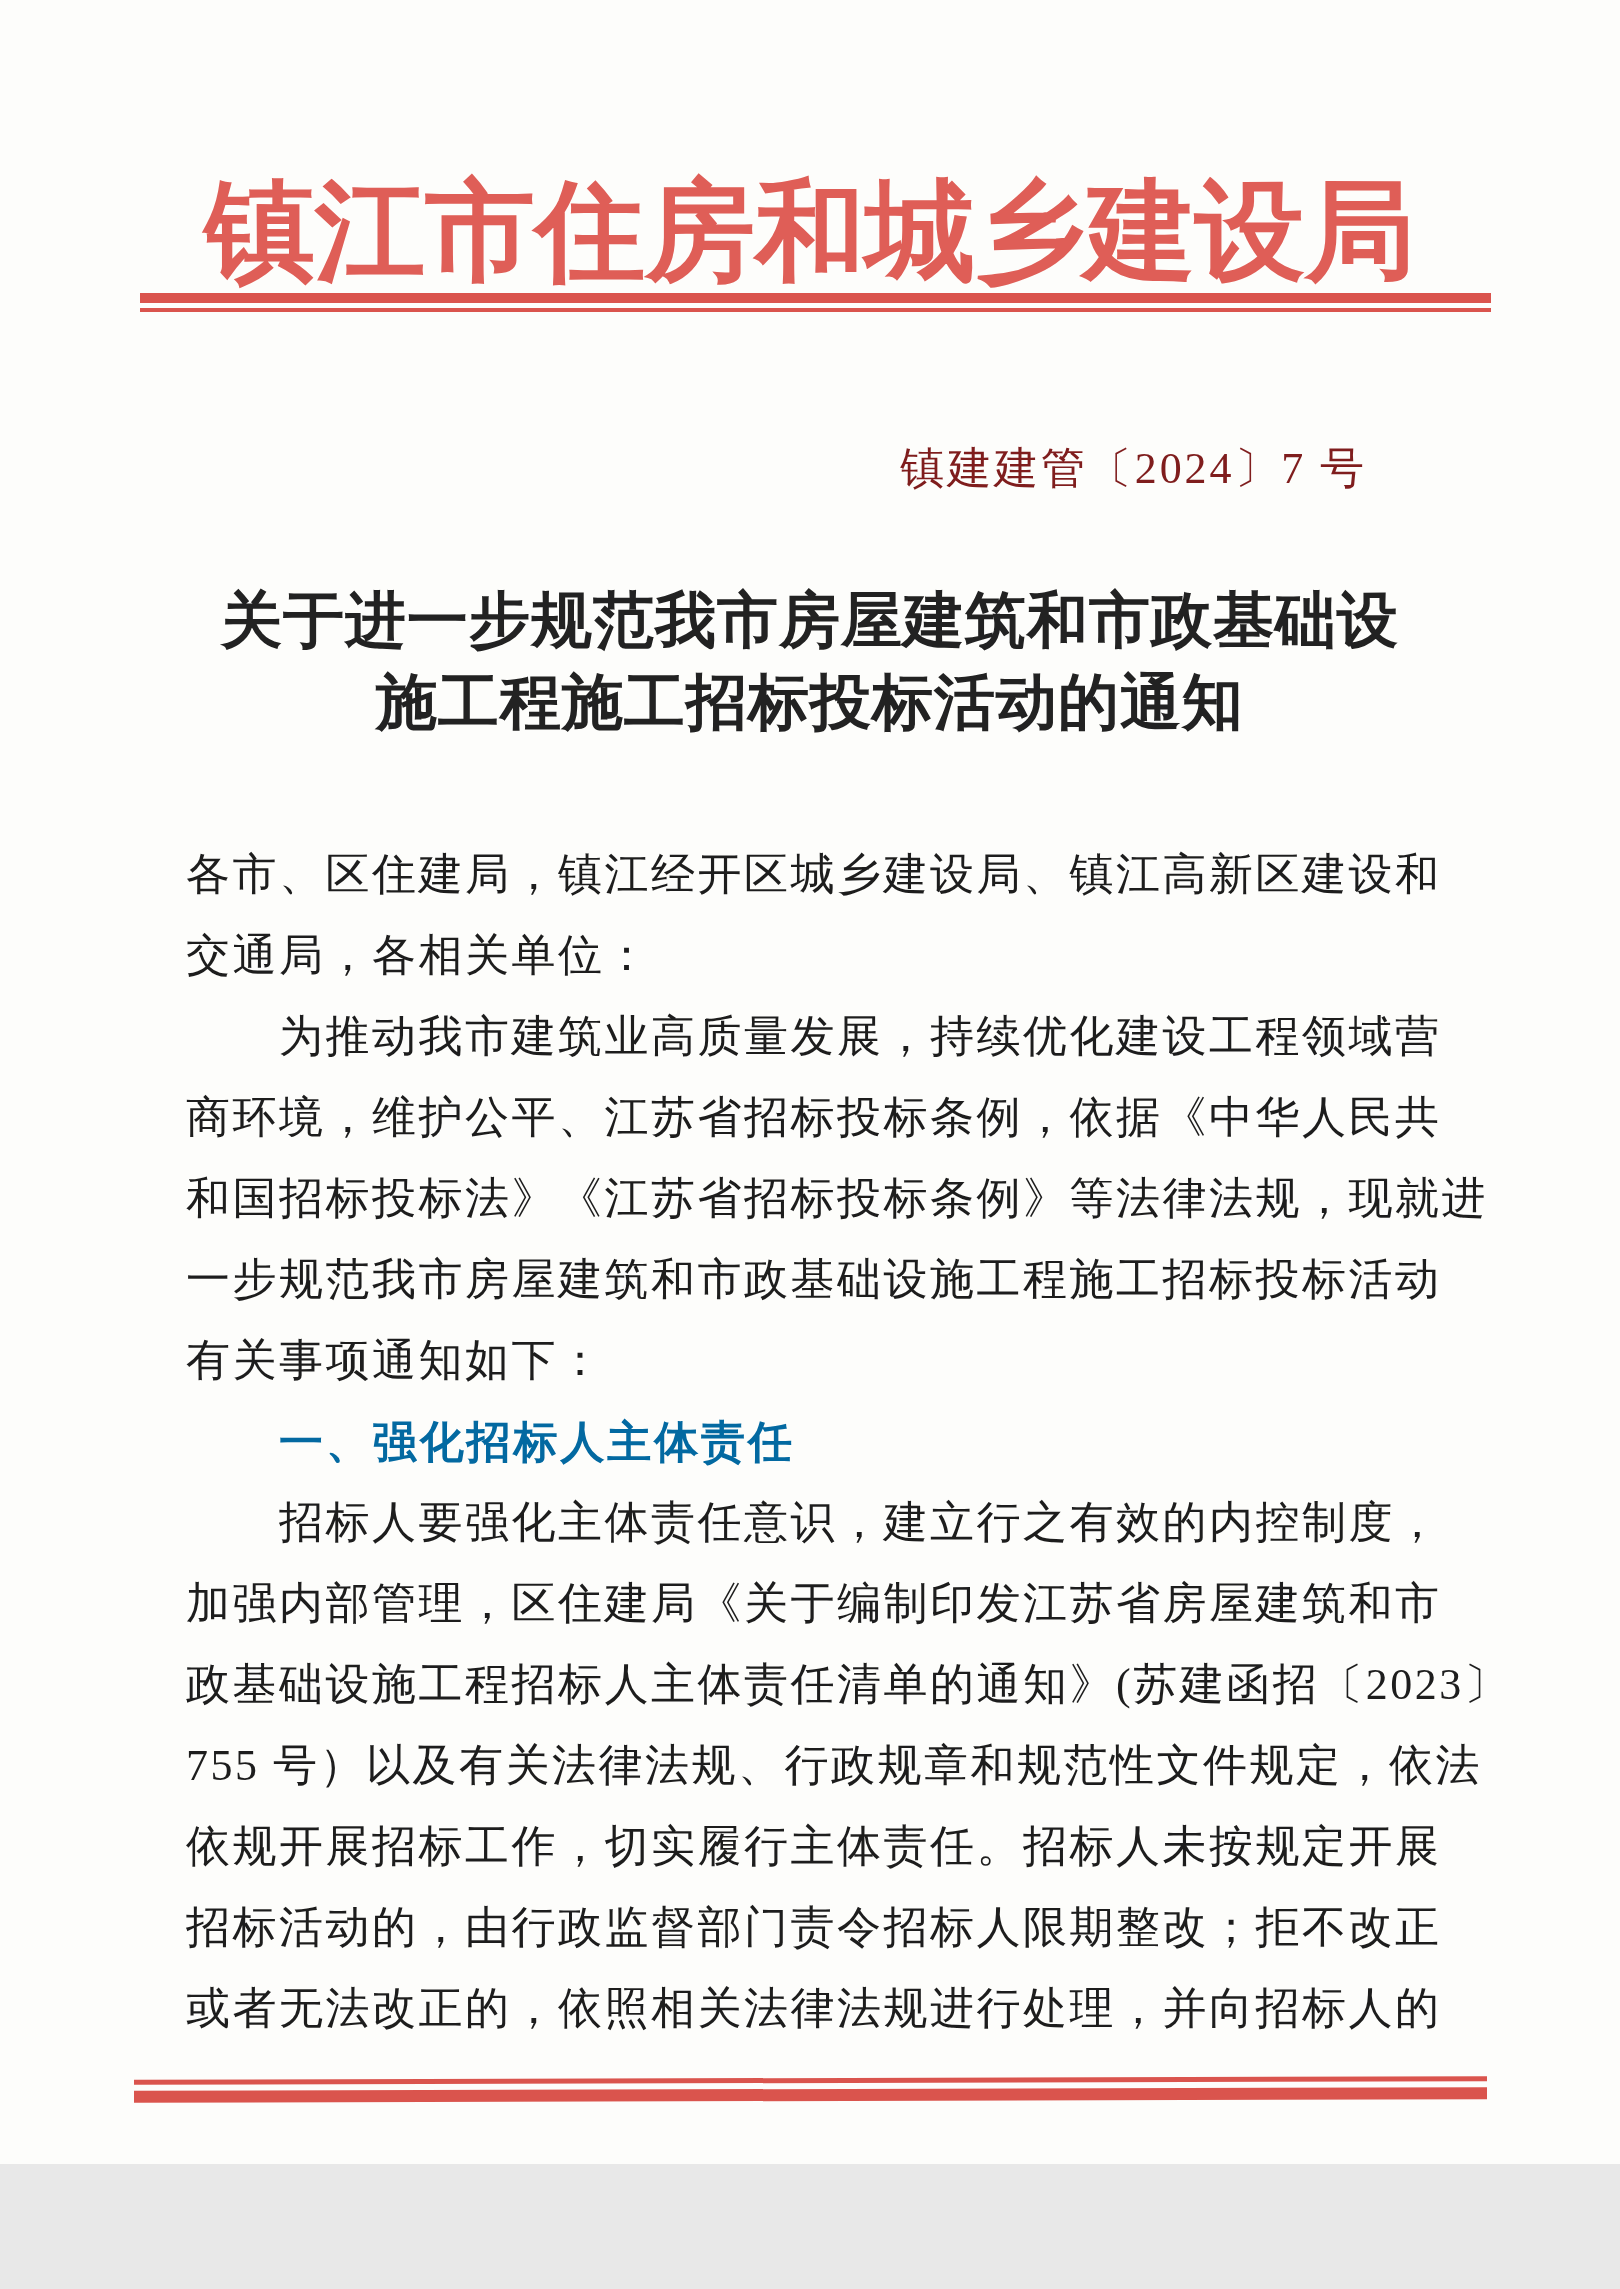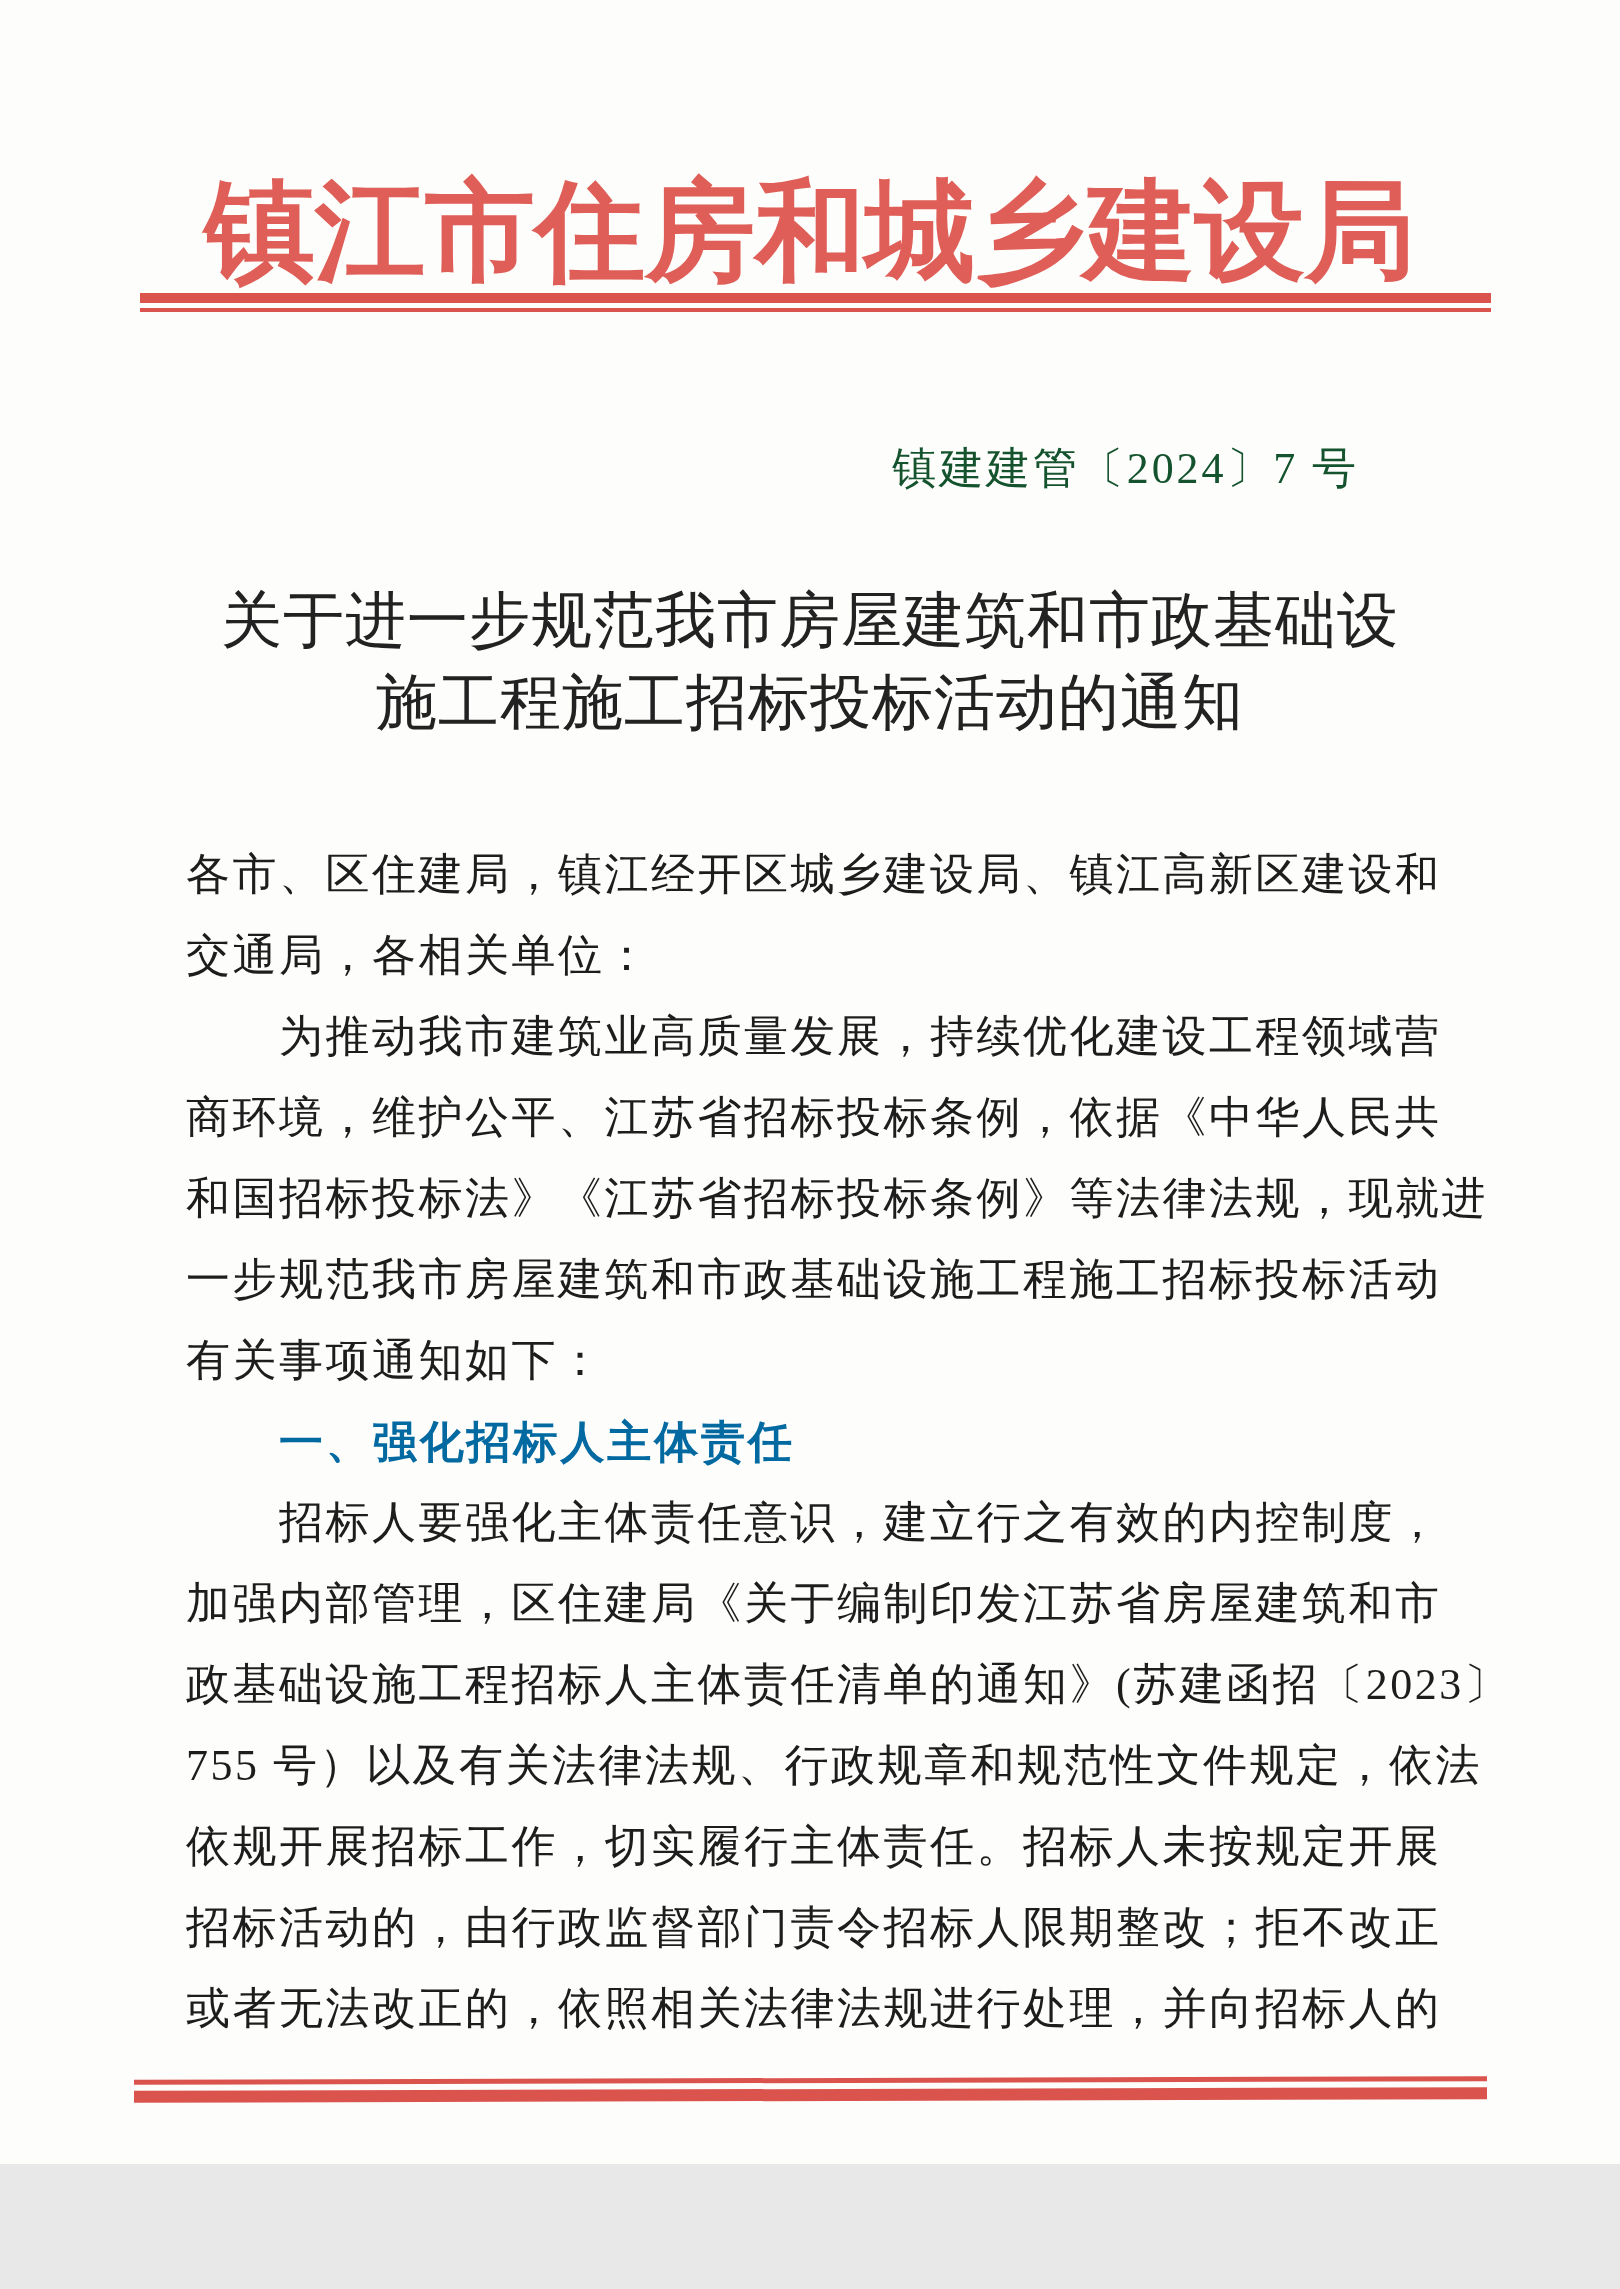--- a/index.html
+++ b/index.html
@@ -49,35 +49,35 @@
     left: 140px;
     width: 1351px;
     height: 3.9px;
     background: #da544d;
   }
 
   
   .doc-number {
     position: absolute;
     top: 439px;
-    right: 261px;
+    right: 253px;
     font-size: 44px;
     letter-spacing: 2.9px;
-    color: #14532d;
+    color: #7f1d1d;
     white-space: nowrap;
   }
 
   
   .doc-title {
     position: absolute;
     top: 580px;
     left: 0;
     width: 100%;
     text-align: center;
-    font-weight: normal;
+    font-weight: bold;
     font-size: 61px;
     line-height: 82px;
     color: #222;
     letter-spacing: 1px;
   }
 
   
   .body-text {
     position: absolute;
     top: 834px;

